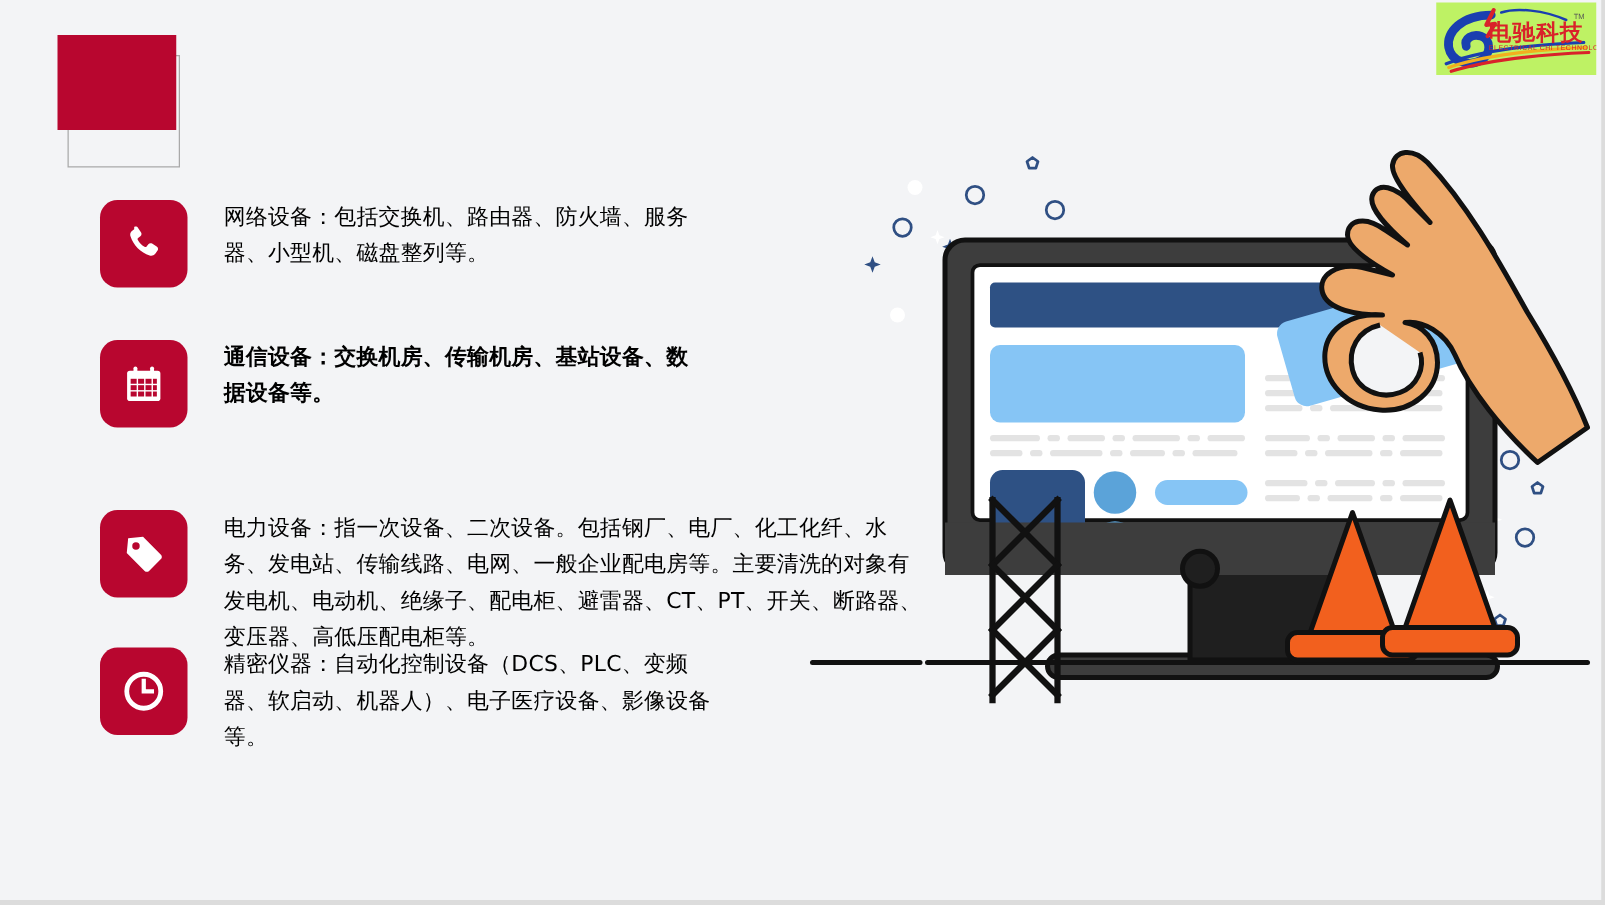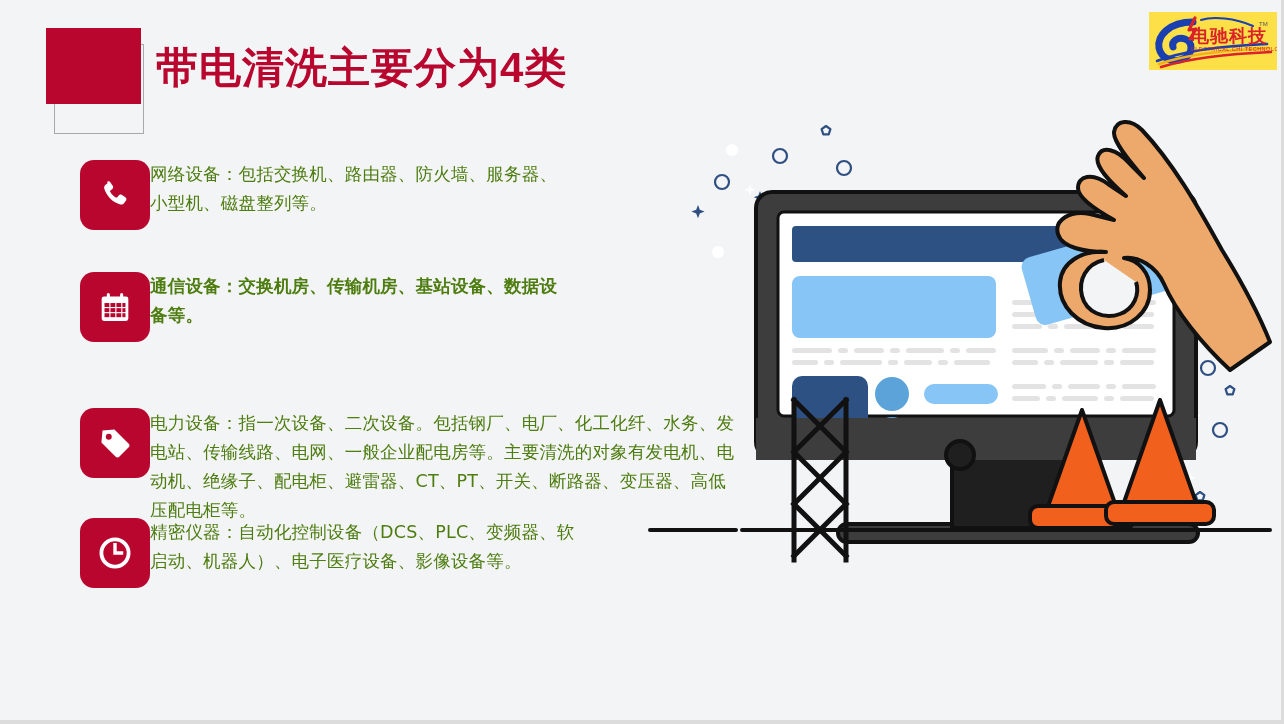--- a/index.html
+++ b/index.html
@@ -55,24 +55,24 @@
     color: #b8062f;
     letter-spacing: 1px;
     line-height: 64px;
     white-space: nowrap;
   }
 
   
   .logo {
     position: absolute;
     right: 4px;
-    top: 12px;
+    top: 2px;
     width: 128px;
     height: 58px;
-    background: #fde047;
+    background: #bef264;
     overflow: hidden;
   }
   .logo-inner {
     position: relative;
     width: 100%;
     height: 100%;
   }
   .logo-cn {
     position: absolute;
     left: 42px;
@@ -113,22 +113,23 @@
     height: 70px;
     border-radius: 14px;
     background: #b8062f;
     flex: 0 0 70px;
     display: flex;
     align-items: center;
     justify-content: center;
   }
   .item-icon svg { display: block; }
   .item-text {
+    margin-left: 29px;
     font-size: 17.5px;
-    color: #4d7c0f;
+    color: #000000;
     line-height: 29px;
     font-family: "DejaVu Sans", "Liberation Sans", sans-serif;
     letter-spacing: 0.2px;
   }
   #item-0 { left: 80px; top: 160px; width: 480px; }
   #item-1 { left: 80px; top: 272px; width: 480px; font-weight: bold; }
   #item-2 { left: 80px; top: 408px; width: 660px; }
   #item-3 { left: 80px; top: 518px; width: 500px; }
   #item-2 .item-text { padding-top: 1px; }
 
@@ -143,21 +144,20 @@
   .illustration svg { display: block; }
 </style>
 </head>
 <body>
 
 <div class="slide">
 
   <div class="title-row">
     <div class="title-square-outline"></div>
     <div class="title-square-solid"></div>
-    <div class="title-text">带电清洗主要分为4类</div>
   </div>
 
   <div class="logo">
     <div class="logo-inner">
       <svg width="128" height="58" viewBox="0 0 128 58">
         <path d="M44 10 C20 10, 8 24, 10 36 C12 47, 26 52, 36 46 C44 41, 44 30, 36 27 C29 24.5, 22 29, 24 35" fill="none" stroke="#1a3fb0" stroke-width="7" stroke-linecap="round"></path>
         <path d="M46 6 L40 18 L47 17 L41 27" fill="none" stroke="#d9222a" stroke-width="3.2" stroke-linecap="round" stroke-linejoin="round"></path>
         <path d="M8 49 C34 39, 70 34, 118 32" fill="none" stroke="#1a3fb0" stroke-width="2.6" stroke-linecap="round"></path>
         <path d="M10 52 C36 43, 72 38, 120 36" fill="none" stroke="#f2b01e" stroke-width="2.6" stroke-linecap="round"></path>
         <path d="M12 55 C38 47, 74 42, 122 40" fill="none" stroke="#d9222a" stroke-width="2.6" stroke-linecap="round"></path>

